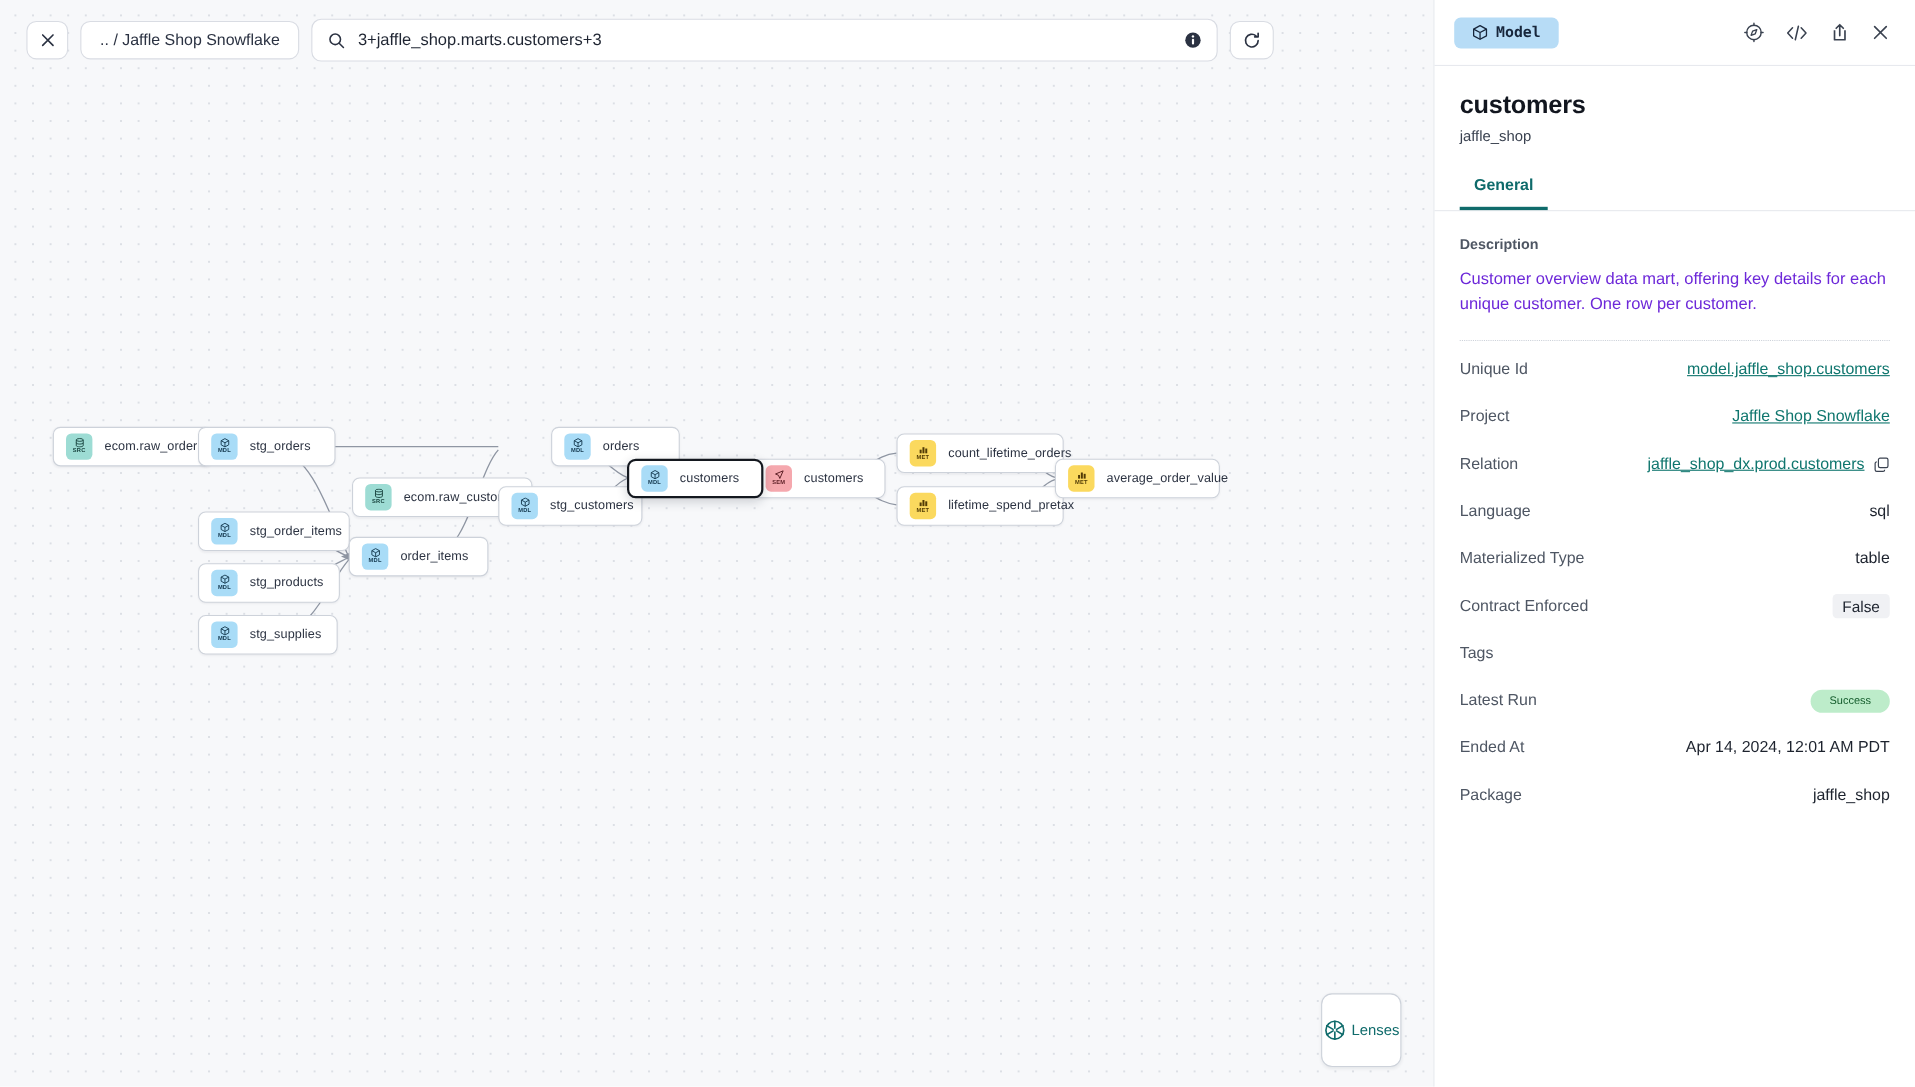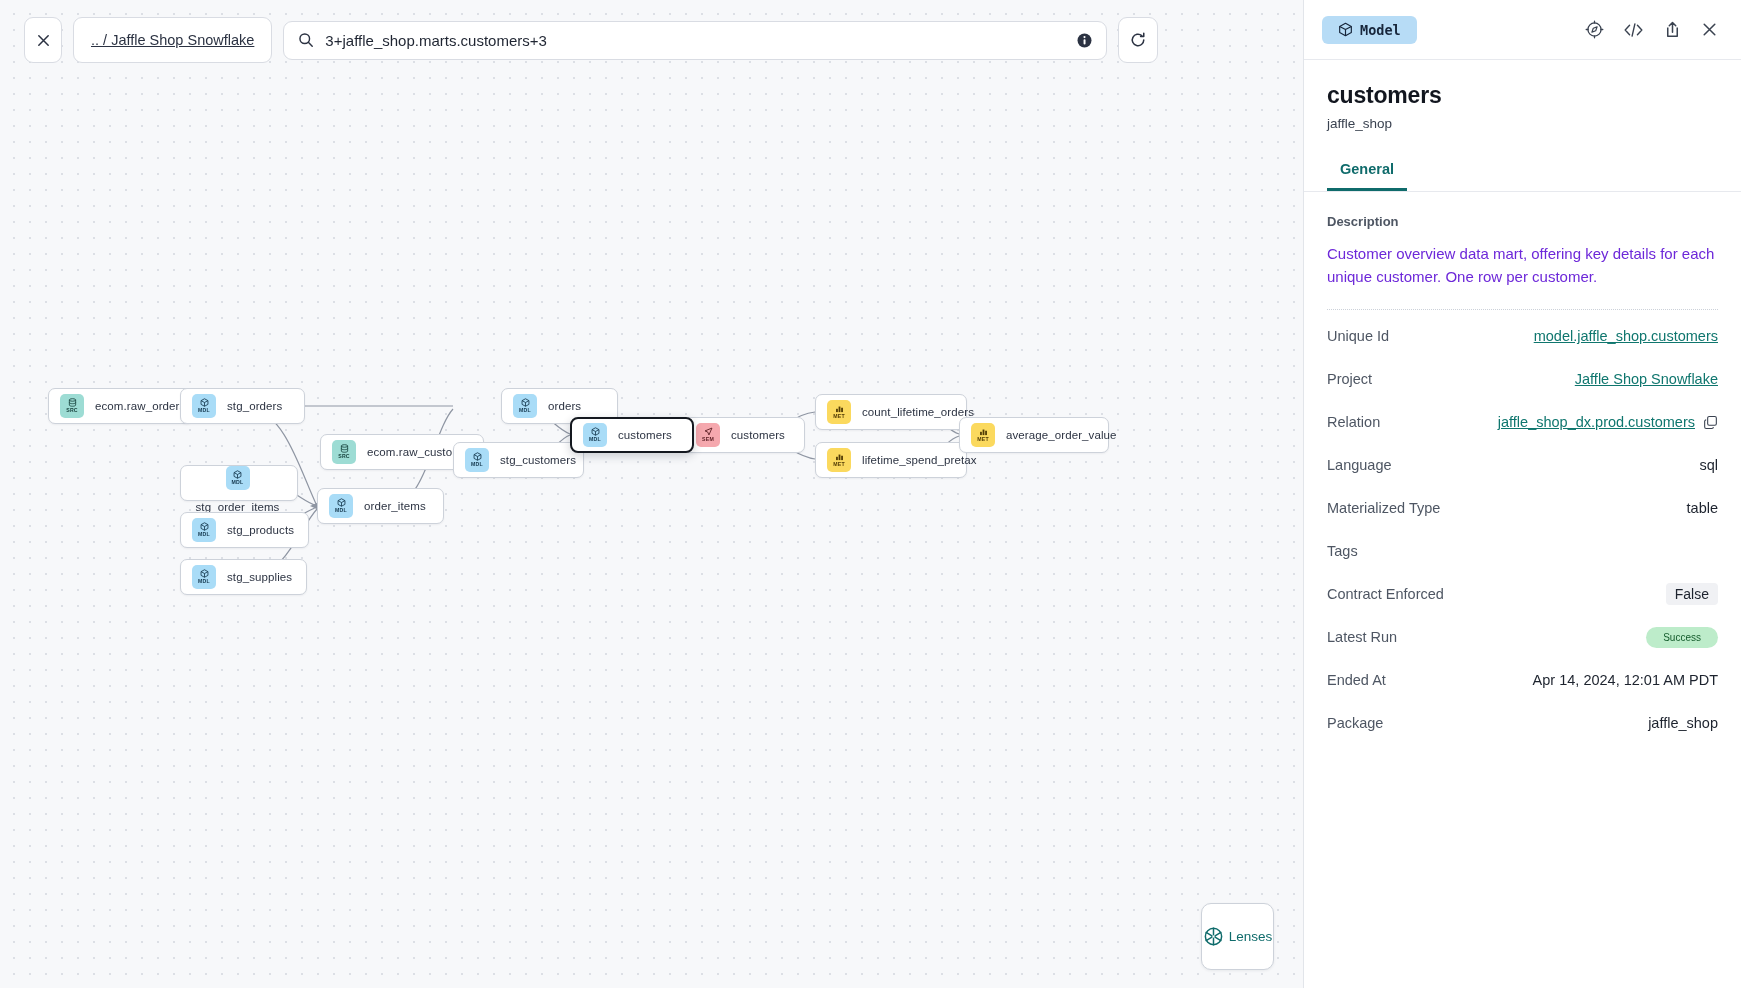--- a/index.html
+++ b/index.html
@@ -20,23 +20,22 @@
     background-size: 16px 16px;
     background-position: 6px 6px;
     flex: 0 0 1303px;
     overflow: hidden;
   }
 
   
   #toolbar { position: absolute; top: 17px; left: 24px; display: flex; align-items: center; gap: 11px; }
   .tb-btn {
     background: #ffffff; border: 1px solid #d9dce3; border-radius: 9px;
-    height: 46px; display: flex; align-items: center; justify-content: center;
+    height: 35px; display: flex; align-items: center; justify-content: center;
     cursor: pointer;
-    text-decoration: underline;
   }
   #close-graph-button { width: 38px; }
   #breadcrumb-button { padding: 0 17px; font-size: 14.5px; color: #2b3242; white-space: nowrap; }
   #refresh-button { width: 40px; }
   #search-wrap {
     background: #ffffff; border: 1px solid #d9dce3; border-radius: 9px;
     height: 39px; width: 824px; display: flex; align-items: center;
     padding: 0 13px 0 14px; gap: 11px;
   }
   #search-input {
@@ -189,21 +188,21 @@
             <span class="bi">
               <svg width="9" height="9" viewBox="0 0 12 12">
                 <path d="M6 1 L10.6 3.5 L10.6 8.5 L6 11 L1.4 8.5 L1.4 3.5 Z" fill="none" stroke="currentColor" stroke-width="1.1" stroke-linejoin="round"></path>
                 <path d="M1.4 3.5 L6 6 L10.6 3.5 M6 6 L6 11" fill="none" stroke="currentColor" stroke-width="1.1"></path>
               </svg>
             </span>
             <span class="bt">MDL</span>
           </div>
           <span class="node-label">stg_orders</span>
         </div>
-        <div class="node" style="left: 180px; top: 465px; width: 118px; flex-direction: column;">
+        <div class="node" style="left: 180px; top: 465px; width: 138px;">
           <div class="badge badge-mdl">
             <span class="bi">
               <svg width="9" height="9" viewBox="0 0 12 12">
                 <path d="M6 1 L10.6 3.5 L10.6 8.5 L6 11 L1.4 8.5 L1.4 3.5 Z" fill="none" stroke="currentColor" stroke-width="1.1" stroke-linejoin="round"></path>
                 <path d="M1.4 3.5 L6 6 L10.6 3.5 M6 6 L6 11" fill="none" stroke="currentColor" stroke-width="1.1"></path>
               </svg>
             </span>
             <span class="bt">MDL</span>
           </div>
           <span class="node-label">stg_order_items</span>
@@ -462,30 +461,30 @@
           </div>
           <div class="prop-row">
             <div class="prop-key">Language</div>
             <div class="prop-val">sql</div>
           </div>
           <div class="prop-row">
             <div class="prop-key">Materialized Type</div>
             <div class="prop-val">table</div>
           </div>
           <div class="prop-row">
-            <div class="prop-key">Tags</div>
-            <div class="prop-val"></div>
-          </div>
-          <div class="prop-row">
             <div class="prop-key">Contract Enforced</div>
             <div class="prop-val">
               <span class="chip-gray">False</span>
             </div>
           </div>
           <div class="prop-row">
+            <div class="prop-key">Tags</div>
+            <div class="prop-val"></div>
+          </div>
+          <div class="prop-row">
             <div class="prop-key">Latest Run</div>
             <div class="prop-val">
               <span class="chip-success">Success</span>
             </div>
           </div>
           <div class="prop-row">
             <div class="prop-key">Ended At</div>
             <div class="prop-val">Apr 14, 2024, 12:01 AM PDT</div>
           </div>
           <div class="prop-row">

